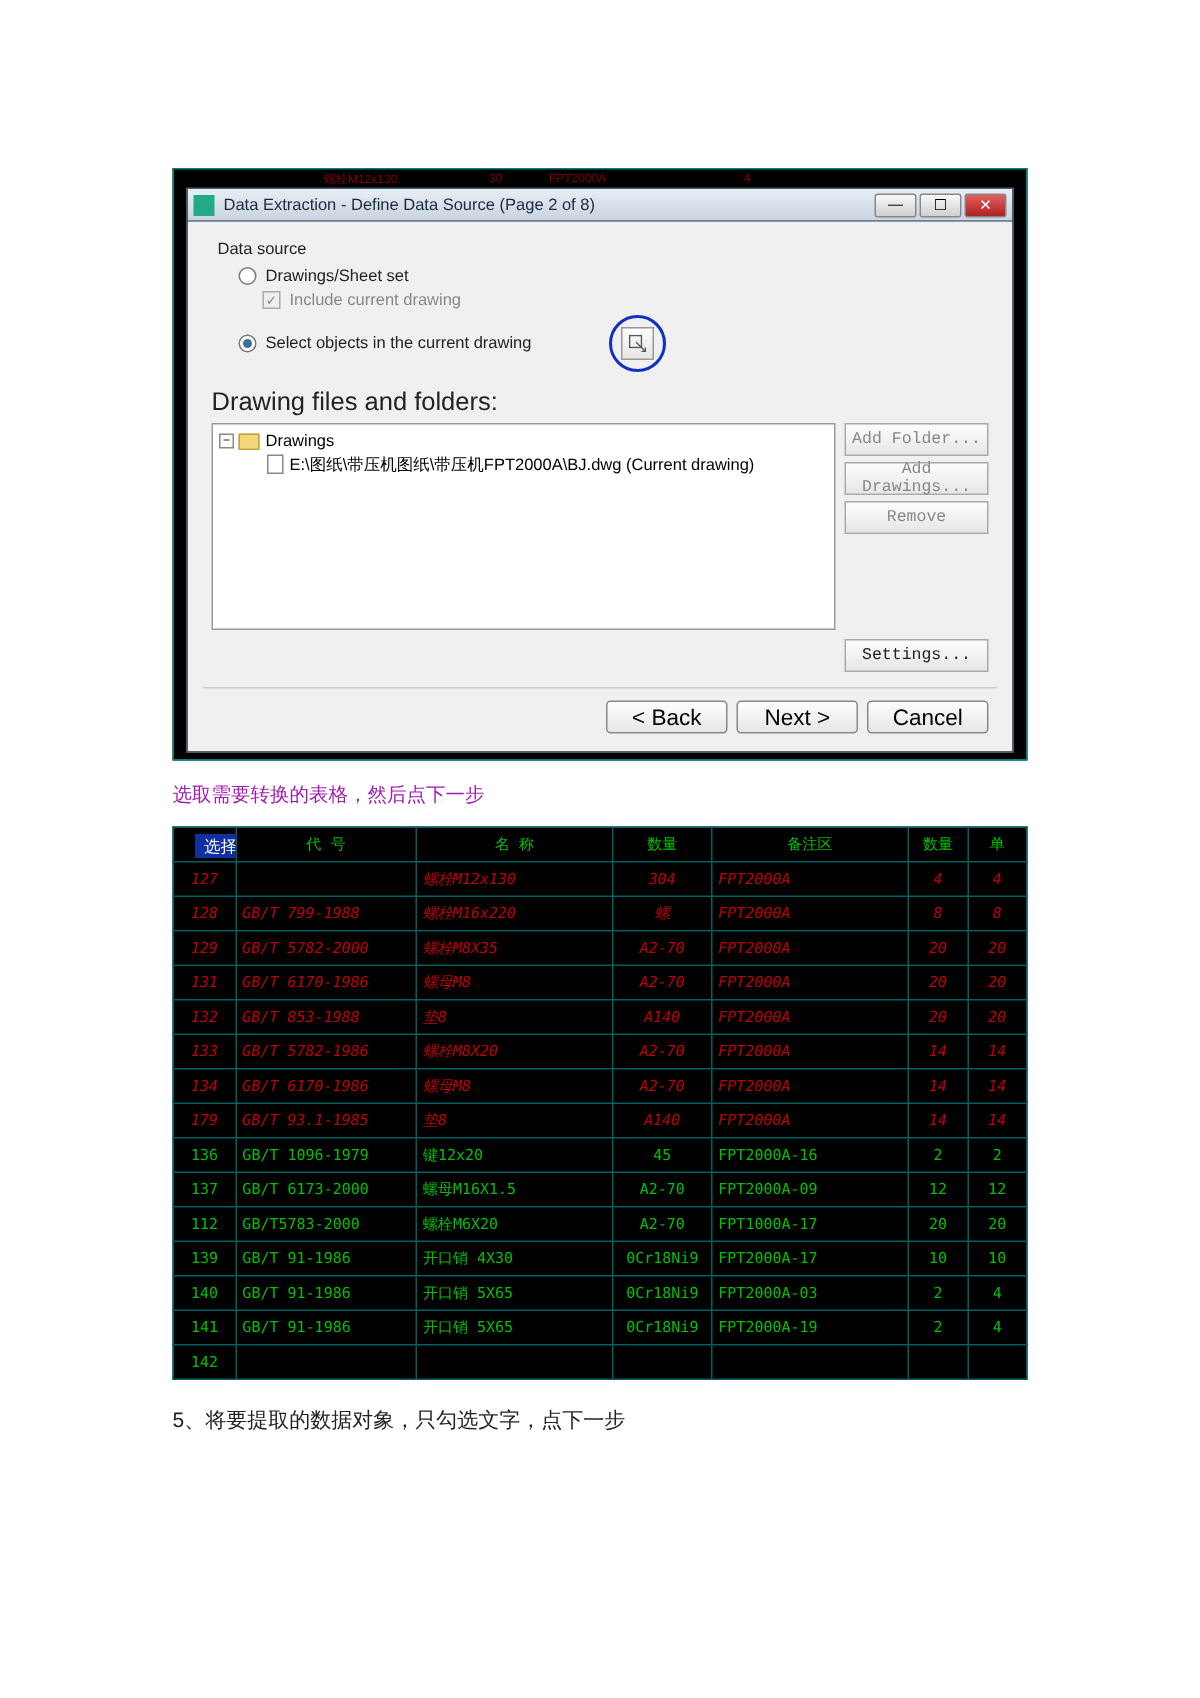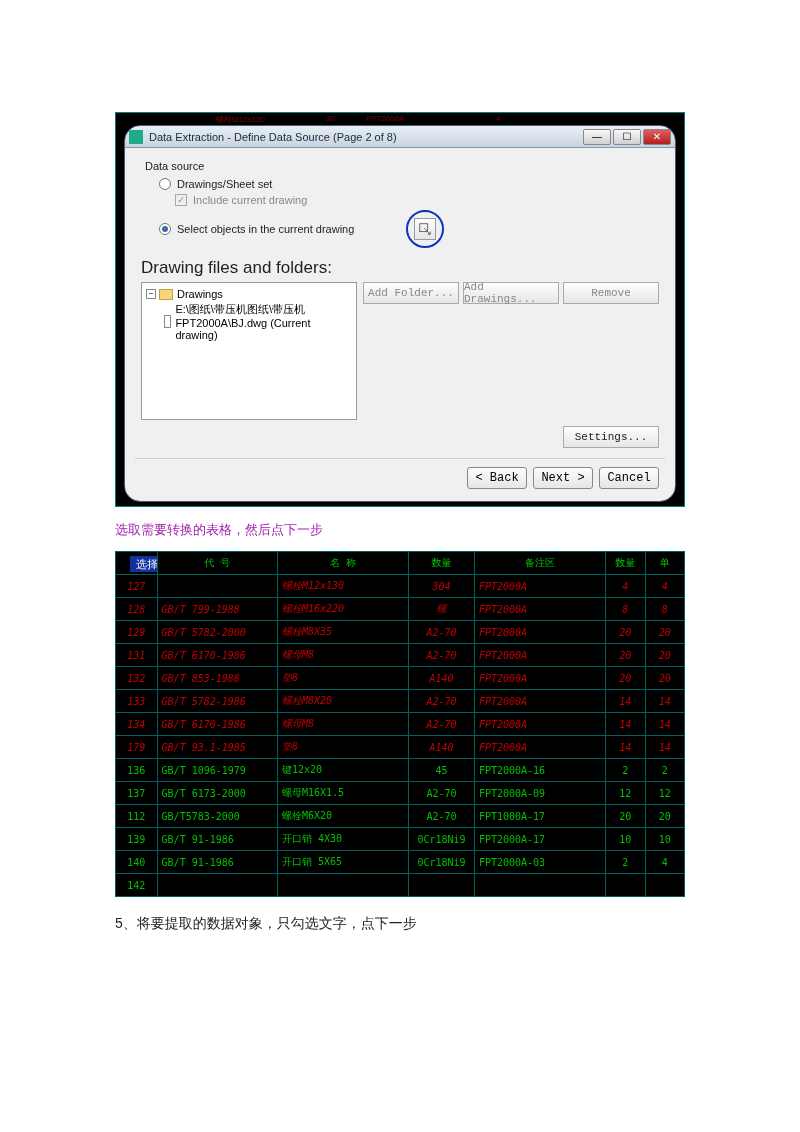--- a/index.html
+++ b/index.html
@@ -1,21 +1,21 @@
 <!DOCTYPE html>
 <html><head>
 <meta charset="utf-8">
 <style>
   * { box-sizing: border-box; margin: 0; padding: 0; }
   body { background: #fff; font-family: "Microsoft YaHei", Arial, sans-serif; font-size: 12px; width: 800px; }
   .page { padding: 112px 115px 40px 115px; }
   .cad-bg { background: #000; border: 1px solid #008080; padding: 2px 0 0 0; }
   .cad-header { height: 10px; position: relative; color: #800000; font-size: 8px; }
   .cad-header span { position: absolute; top: -1px; }
-  .win { margin: 0 8px 4px 8px; border: 1px solid #4a5a6a; border-radius: 16px; overflow: hidden; }
+  .win { margin: 0 8px 4px 8px; border: 1px solid #4a5a6a; border-radius: 0; overflow: hidden; }
   .titlebar { background: linear-gradient(#e8eef5, #c8d4e2); height: 22px; display:flex; align-items:center; padding: 0 4px; border-bottom: 1px solid #8a96a5; }
   .titlebar-icon { width:14px; height:14px; background:#2a8; margin-right:6px; }
   .titlebar-text { color:#1a2a3a; font-size:11px; flex:1; }
   .winbtns { display:flex; gap:0; }
   .winbtn { width:28px; height:16px; background: linear-gradient(#f8f8f8,#d0d0d0); border:1px solid #888; border-radius:2px; margin-left:2px; display:flex; align-items:center; justify-content:center; font-size:10px; }
   .winbtn.close { background: linear-gradient(#e06060,#b02020); color:#fff; }
   .winbody { background:#f0f0f0; padding: 10px 16px 12px 16px; }
   .group-label { font-size:11px; color:#222; margin: 2px 0 6px 4px; }
   .radio-row { display:flex; align-items:center; margin:4px 0 4px 18px; font-size:11px; color:#222; }
   .radio { width:12px; height:12px; border:1px solid #777; border-radius:50%; margin-right:6px; background:#fff; position:relative; }
@@ -27,27 +27,27 @@
   .iconbtn { width:22px; height:22px; border:1px solid #999; background:linear-gradient(#fdfdfd,#e6e6e6); display:flex; align-items:center; justify-content:center; }
   .iconbtn svg { width:14px; height:14px; }
   .files-label { font-size:17px; color:#222; margin:10px 0 4px 0; }
   .files-area { display:flex; gap:6px; }
   .tree { flex:1; background:#fff; border:1px solid #999; height:138px; padding:4px; font-size:11px; overflow:hidden; }
   .tree-row { display:flex; align-items:center; padding:1px 0; }
   .tree-indent { width:16px; }
   .tree-toggle { width:10px; height:10px; border:1px solid #888; margin-right:3px; display:inline-flex; align-items:center; justify-content:center; font-size:8px; line-height:8px; }
   .folder-icon { width:14px; height:11px; background:#f5d77a; border:1px solid #c0a040; margin-right:4px; }
   .file-icon { width:11px; height:13px; background:#fff; border:1px solid #888; margin-right:4px; }
-  .sidebtns { display:flex; flex-direction:row; gap:4px; }
+  .sidebtns { display:flex; flex-direction:column; gap:4px;text-align:center; }
   .btn { width:96px; height:22px; border:1px solid #aaa; background:linear-gradient(#fdfdfd,#e6e6e6); font-size:11px; color:#888; font-family: "Courier New", monospace; display:flex; align-items:center; justify-content:center; }
   .btn.enabled { color:#222; }
   .settingsrow { display:flex; justify-content:flex-end; margin-top:6px; }
   .hr { border-top:1px solid #ccc; margin:10px -6px 8px -6px; }
   .navrow { display:flex; justify-content:flex-end; gap:6px; }
-  .navbtn { width:60px; height:22px; border:1px solid #888; border-radius:3px; background:linear-gradient(#fdfdfd,#e6e6e6); font-size:12px; display:flex; align-items:center; justify-content:center;font-family:Liberation Mono, monospace; }
+  .navbtn { width:81px; height:22px; border:1px solid #888; border-radius:3px; background:linear-gradient(#fdfdfd,#e6e6e6); font-size:15px; display:flex; align-items:center; justify-content:center; }
   .caption { font-size:13px; color:#a21caf; margin:14px 0 12px 0; }
   .cad2 { background:#000; padding:0; }
   .selbox { background:#1030a0; color:#fff; font-size:11px; padding:3px 6px; margin:2px 0 0 10px; width:52px; height:16px; display:flex; align-items:center; }
   .cad2 table { border-collapse: collapse; width:100%; table-layout:fixed; }
   .cad2 th, .cad2 td { border:1px solid #006060; padding:0 4px; height:23px; font-size:10px; font-family: "SimSun", monospace; overflow:hidden; white-space:nowrap; text-overflow:clip; vertical-align:middle; }
   .cad2 th { color:#00c000; font-weight:normal; text-align:center; }
   .cad2 .red td { color:#c00000;font-style:italic; }
   .cad2 .green td { color:#00c000; }
   .cad2 td.c0 { text-align:center; }
   .cad2 td.cnum { text-align:center; }
@@ -271,20 +271,29 @@
           <tr class="green">
             <td class="c0">140</td>
             <td>GB/T 91-1986</td>
             <td>开口销 5X65</td>
             <td class="c0">0Cr18Ni9</td>
             <td>FPT2000A-03</td>
             <td class="cnum">2</td>
             <td class="cnum">4</td>
           </tr>
           <tr class="green">
+            <td class="c0">141</td>
+            <td>GB/T 91-1986</td>
+            <td>开口销 5X65</td>
+            <td class="c0">0Cr18Ni9</td>
+            <td>FPT2000A-19</td>
+            <td class="cnum">2</td>
+            <td class="cnum">4</td>
+          </tr>
+          <tr class="green">
             <td class="c0">142</td>
             <td></td>
             <td></td>
             <td class="c0"></td>
             <td></td>
             <td class="cnum"></td>
             <td class="cnum"></td>
           </tr>
         </tbody>
     </table>

